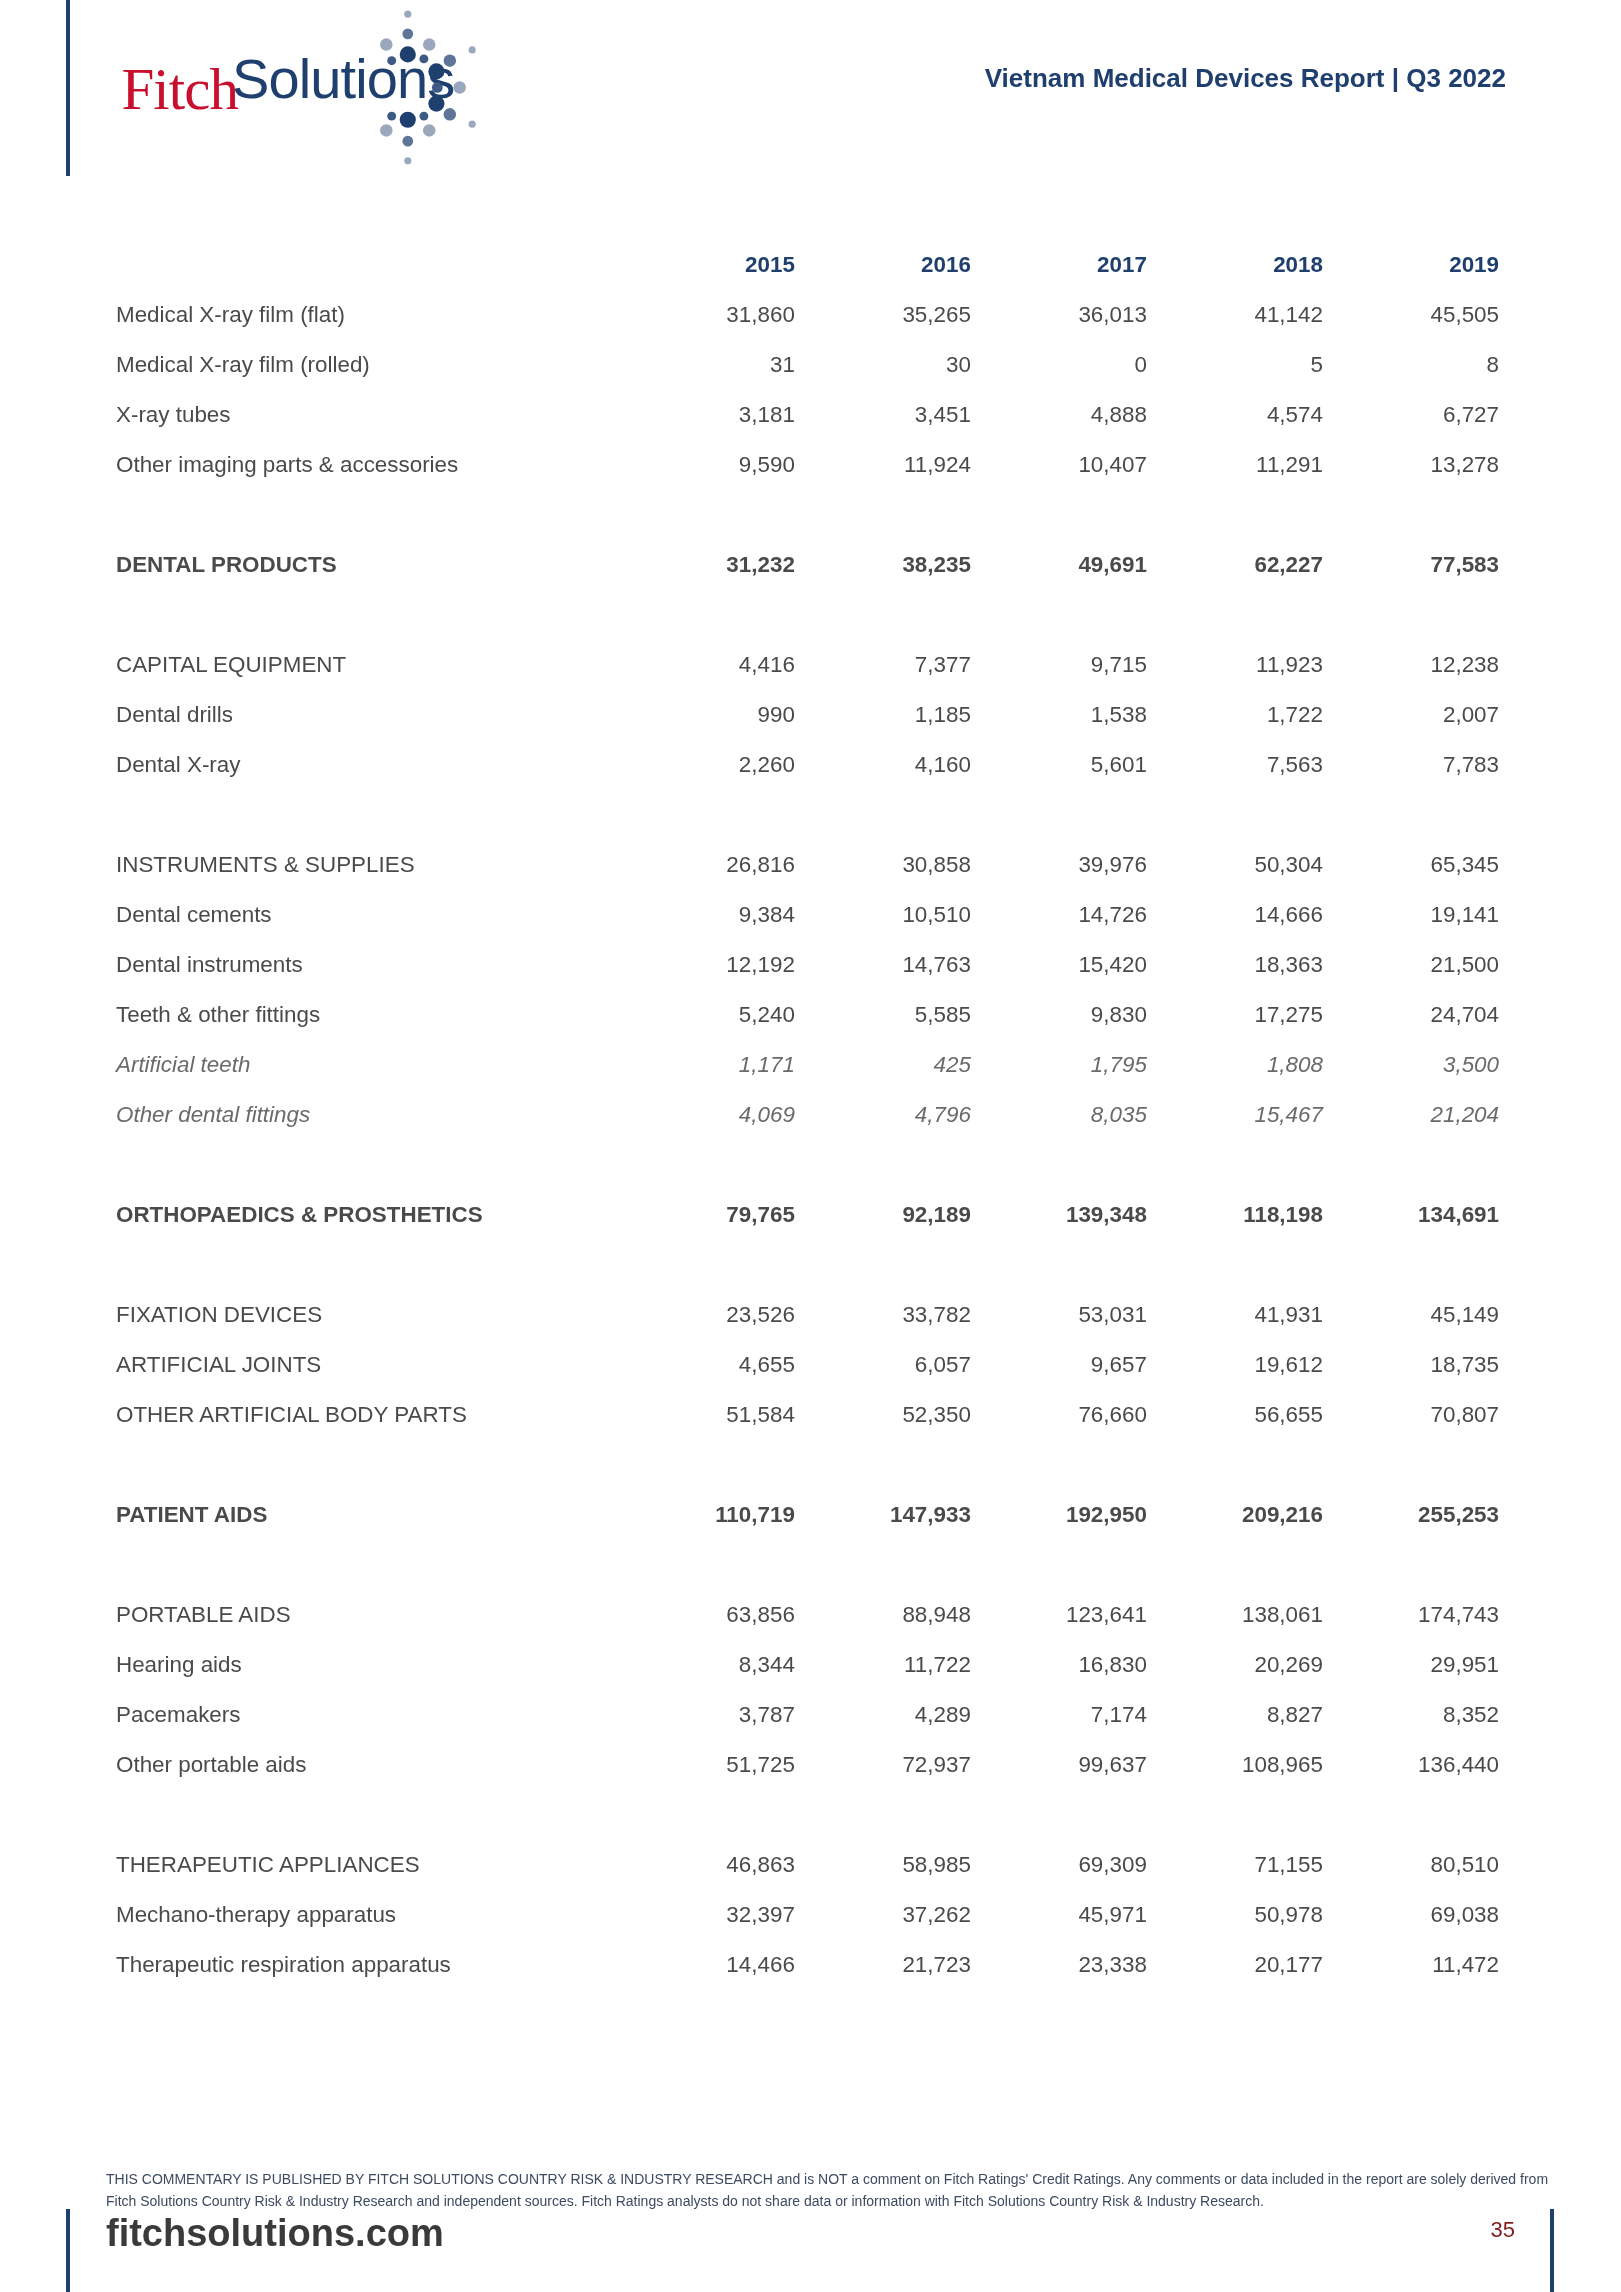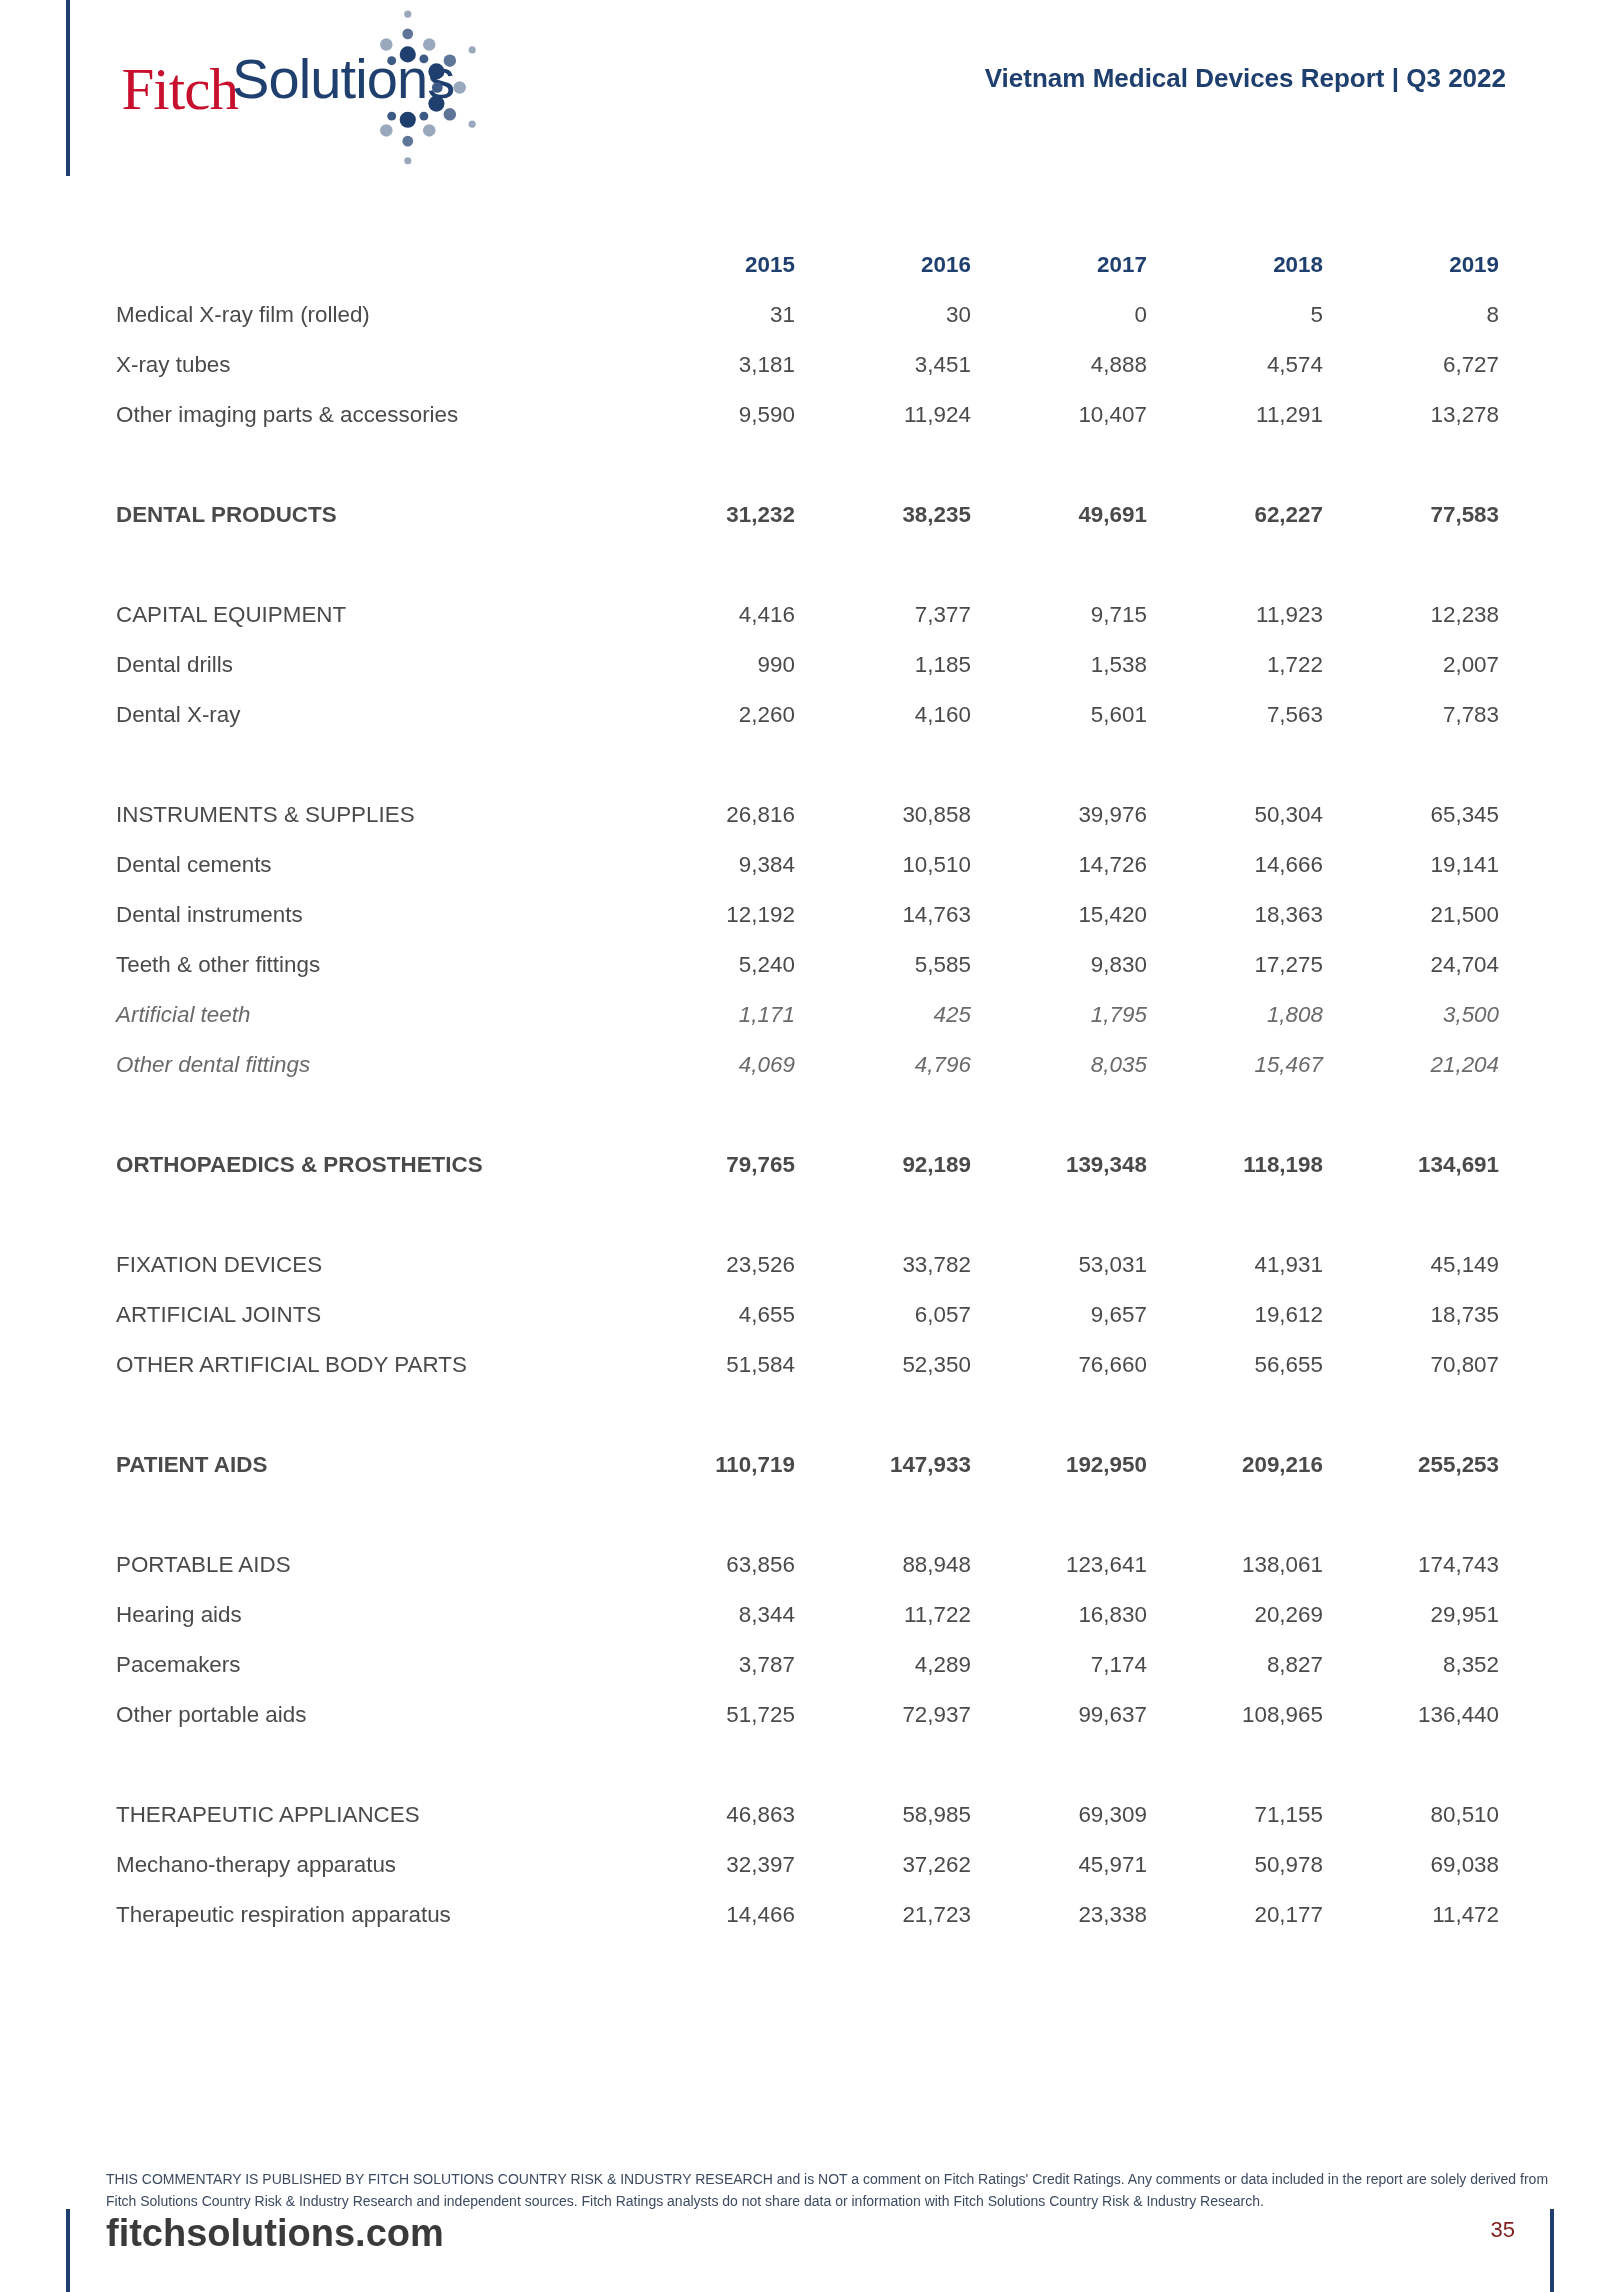--- a/index.html
+++ b/index.html
@@ -71,20 +71,28 @@
         <th style="text-align: left;"></th>
         <th>2015</th>
         <th>2016</th>
         <th>2017</th>
         <th>2018</th>
         <th>2019</th>
       </tr>
   </thead>
   <tbody id="tbody">
       <tr class="normal">
+        <td class="label">Medical X-ray film (flat)</td>
+        <td class="num">31,860</td>
+        <td class="num">35,265</td>
+        <td class="num">36,013</td>
+        <td class="num">41,142</td>
+        <td class="num">45,505</td>
+      </tr>
+      <tr class="normal">
         <td class="label">Medical X-ray film (rolled)</td>
         <td class="num">31</td>
         <td class="num">30</td>
         <td class="num">0</td>
         <td class="num">5</td>
         <td class="num">8</td>
       </tr>
       <tr class="normal">
         <td class="label">X-ray tubes</td>
         <td class="num">3,181</td>

